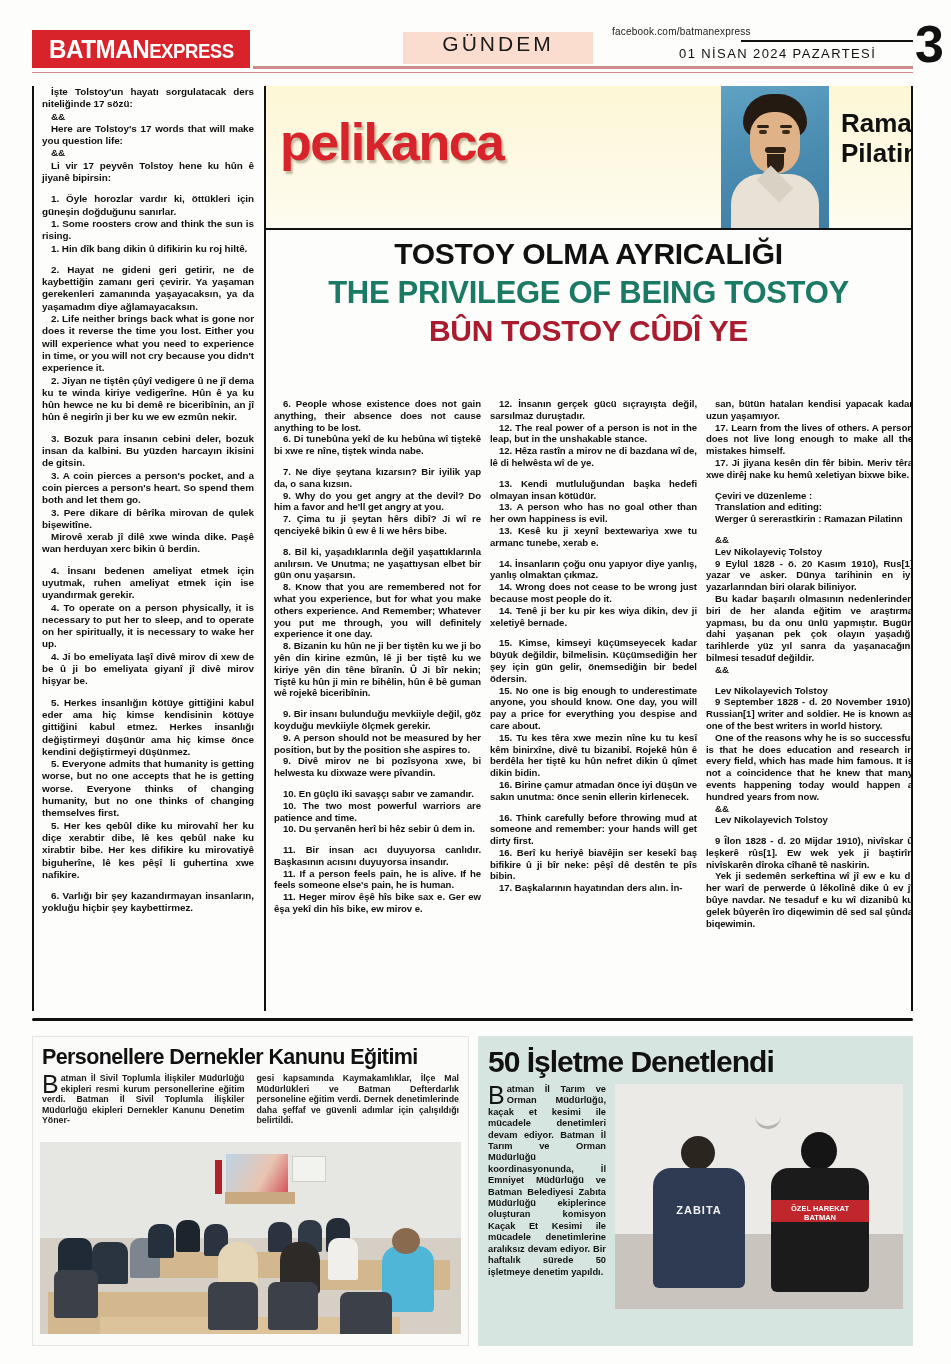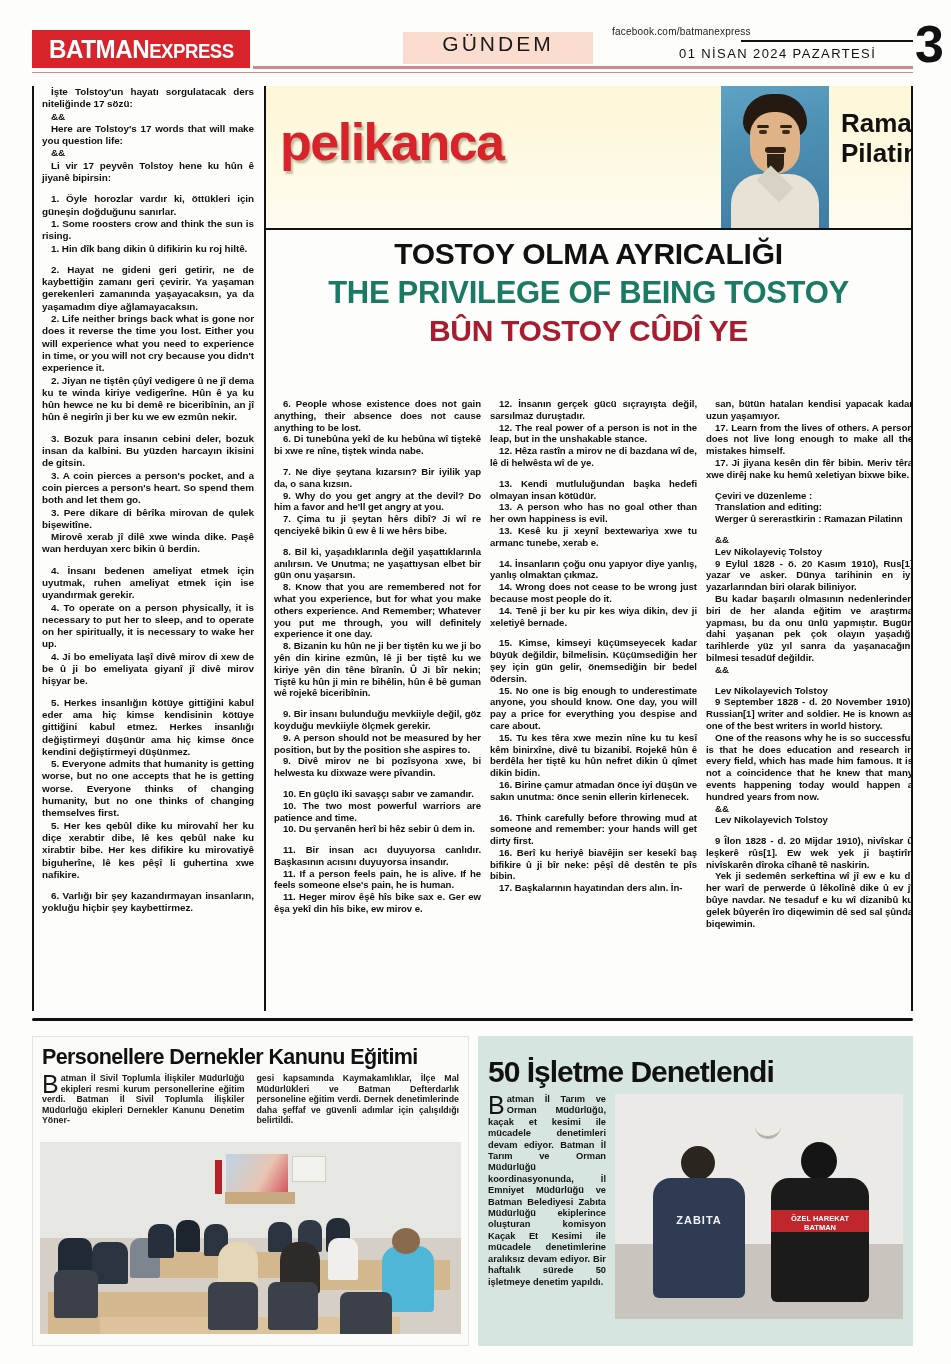--- a/index.html
+++ b/index.html
@@ -130,21 +130,21 @@
   .pm-floor{position:absolute;left:0;top:96px;width:421px;height:96px;background:#d5cfc5;}
   .pm-desk1{position:absolute;left:8px;top:150px;width:190px;height:42px;background:#d3b78e;}
   .pm-desk2{position:absolute;left:120px;top:110px;width:130px;height:26px;background:#d3b78e;}
   .pm-desk3{position:absolute;left:270px;top:118px;width:140px;height:30px;background:#d3b78e;}
   .pm-desk4{position:absolute;left:60px;top:175px;width:300px;height:20px;background:#dcc39c;}
   .pm-p{position:absolute;border-radius:10px 10px 2px 2px;}
   .pm-chair{position:absolute;background:#3c4149;border-radius:8px 8px 3px 3px;}
 
   .story-right{
     position:absolute;left:478px;top:1036px;width:435px;height:310px;
-    background:#d7e5e0;box-sizing:border-box;padding:20px 10px;
+    background:#d7e5e0;box-sizing:border-box;padding:10px 10px;
   }
   .story-right h2{
     margin:0 0 6px 0;font-size:30px;font-weight:bold;letter-spacing:-1px;color:#111;line-height:32px;
   }
   .sr-flex{display:flex;gap:9px;}
   .sr-text{width:118px;}
   .sr-text p{margin:0;font-size:9.3px;line-height:11.4px;text-align:justify;font-weight:600;color:#141414;}
   .photo-zabita{
     width:288px;height:225px;overflow:hidden;position:relative;
     background:linear-gradient(180deg,#e9e9e7 0%,#dcdcd8 60%,#cdcdc8 100%);

